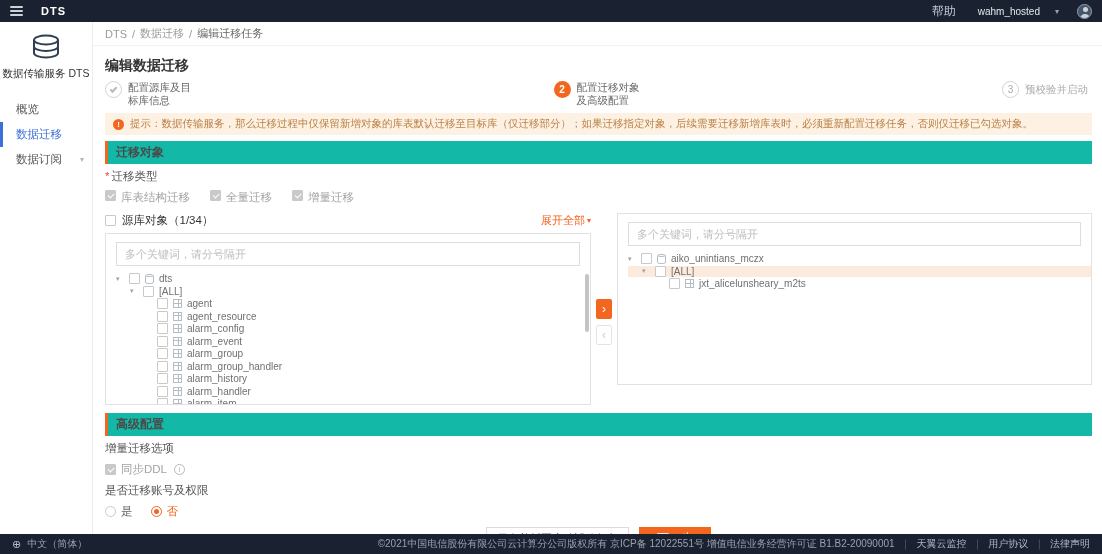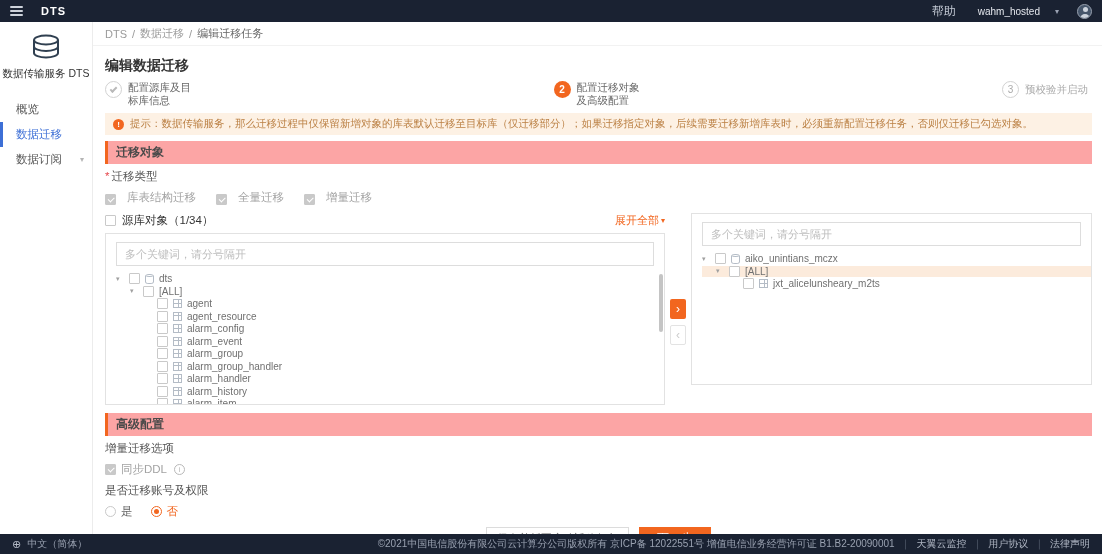--- a/index.html
+++ b/index.html
@@ -46,34 +46,34 @@
   .tick{width:7px;height:4px;border-left:2px solid #b9b9b9;border-bottom:2px solid #b9b9b9;transform:rotate(-45deg);margin-top:-2px}
   .step2 .step-icon{background:#f2661f;color:#fff;font-weight:bold}
   .step3 .step-icon{border:1px solid #d2d2d2;color:#aaa}
   .step-label{font-size:10.5px;line-height:13px;color:#666}
   .step3 .step-label{color:#aaa;line-height:17px}
 
   
   .alert{background:#fdf1e4;color:#bb8044;font-size:10.5px;padding:4px 8px;display:flex;align-items:center;gap:6px;white-space:nowrap;overflow:hidden;margin:6px 0 6px}
   .alert-icon{width:11px;height:11px;border-radius:50%;background:#f2661f;color:#fff;font-size:8px;font-weight:bold;display:flex;align-items:center;justify-content:center;flex-shrink:0}
 
-  .section-bar{background:#fca5a5;border-left:3px solid #f2661f;font-size:12px;font-weight:bold;color:#4a4a4a;padding:3px 8px;margin-bottom:5px}
+  .section-bar{background:#14b8a6;border-left:3px solid #f2661f;font-size:12px;font-weight:bold;color:#4a4a4a;padding:3px 8px;margin-bottom:5px}
 
   .field-label{font-size:11.5px;color:#555;margin:5px 0 6px}
   .req{color:#e5484d;margin-right:2px}
   .cbrow{display:flex;gap:20px;margin:0 0 8px}
-  .cbitem{display:flex;align-items:flex-end;gap:11px;font-size:11.5px;color:#a3a3a3}
+  .cbitem{display:flex;align-items:flex-start;gap:5px;font-size:11.5px;color:#a3a3a3}
   .cb{width:11px;height:11px;border:1px solid #c9c9c9;border-radius:1px;background:#fff;flex-shrink:0;position:relative;cursor:pointer}
   .cb.dis-checked{background:#c9c9c9;border-color:#c9c9c9;cursor:default}
   .cb.dis-checked::after{content:"";position:absolute;left:2px;top:2px;width:5px;height:2.5px;border-left:1.5px solid #fff;border-bottom:1.5px solid #fff;transform:rotate(-45deg)}
 
   
   .panels{display:flex;align-items:flex-start}
   .panel{display:flex;flex-direction:column;min-width:0}
-  .panel-left{width:560px;flex-shrink:0}
+  .panel-left{width:486px;flex-shrink:0}
   .panel-right{flex:1}
   .panel-head{display:flex;align-items:center;gap:6px;font-size:11.5px;color:#333;margin-bottom:5px}
   .plink{margin-left:auto;color:#f2661f;font-size:11px;display:flex;align-items:center;gap:2px;cursor:pointer}
   .plink .chev{color:#f2661f}
   .panel-box{border:1px solid #e2e2e2;height:172px;padding:8px 10px;position:relative;overflow:hidden}
   .search{width:100%;height:24px;border:1px solid #ddd;font-size:11px;padding:0 8px;color:#666;outline:none}
   .search::placeholder{color:#bdbdbd}
   .tree{margin-top:7px;font-size:10px;color:#707070}
   .tree-row{display:flex;align-items:center;gap:5px;height:11.5px;margin-bottom:1px}
   .caret{font-size:7px;color:#a0a0a0;width:8px;flex-shrink:0;cursor:pointer}
@@ -270,26 +270,26 @@
                       <span>alarm_group</span>
                     </div>
                     <div class="tree-row lvl2">
                       <span class="cb"></span>
                       <span class="tbl-icon"></span>
                       <span>alarm_group_handler</span>
                     </div>
                     <div class="tree-row lvl2">
                       <span class="cb"></span>
                       <span class="tbl-icon"></span>
+                      <span>alarm_history</span>
+                    </div>
+                    <div class="tree-row lvl2">
+                      <span class="cb"></span>
+                      <span class="tbl-icon"></span>
                       <span>alarm_handler</span>
-                    </div>
-                    <div class="tree-row lvl2">
-                      <span class="cb"></span>
-                      <span class="tbl-icon"></span>
-                      <span>alarm_history</span>
                     </div>
                     <div class="tree-row lvl2">
                       <span class="cb"></span>
                       <span class="tbl-icon"></span>
                       <span>alarm_item</span>
                     </div>
                   </div>
               </div>
               <span class="scroll-thumb"></span>
             </div>

